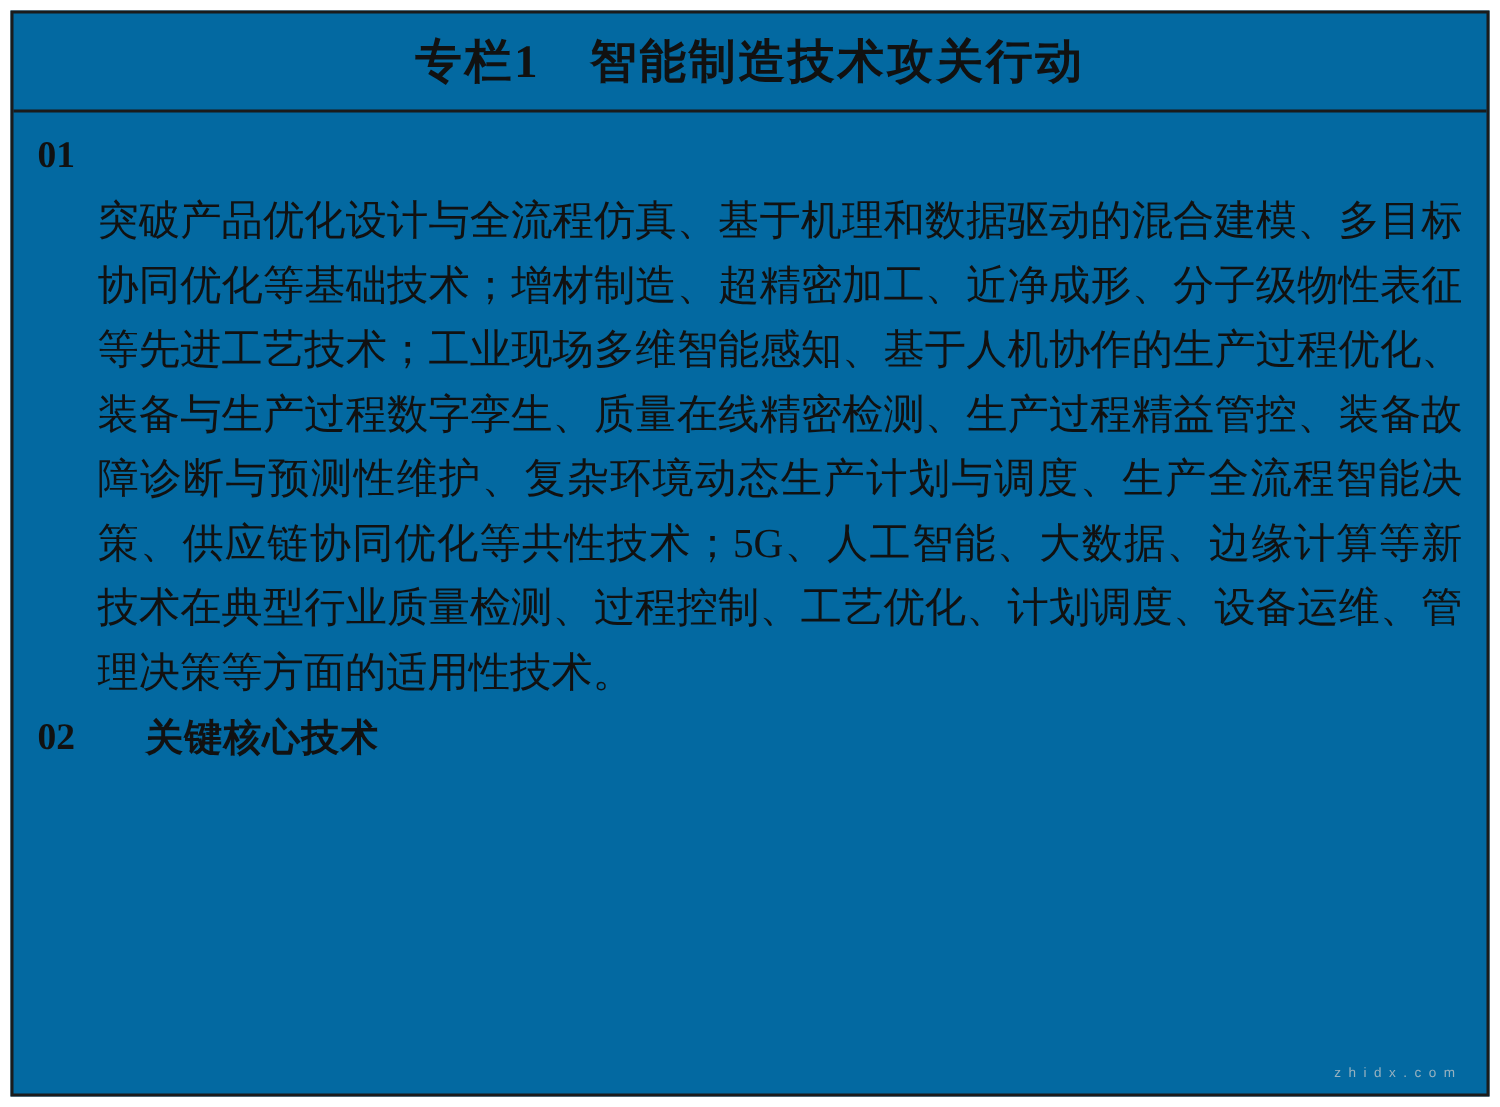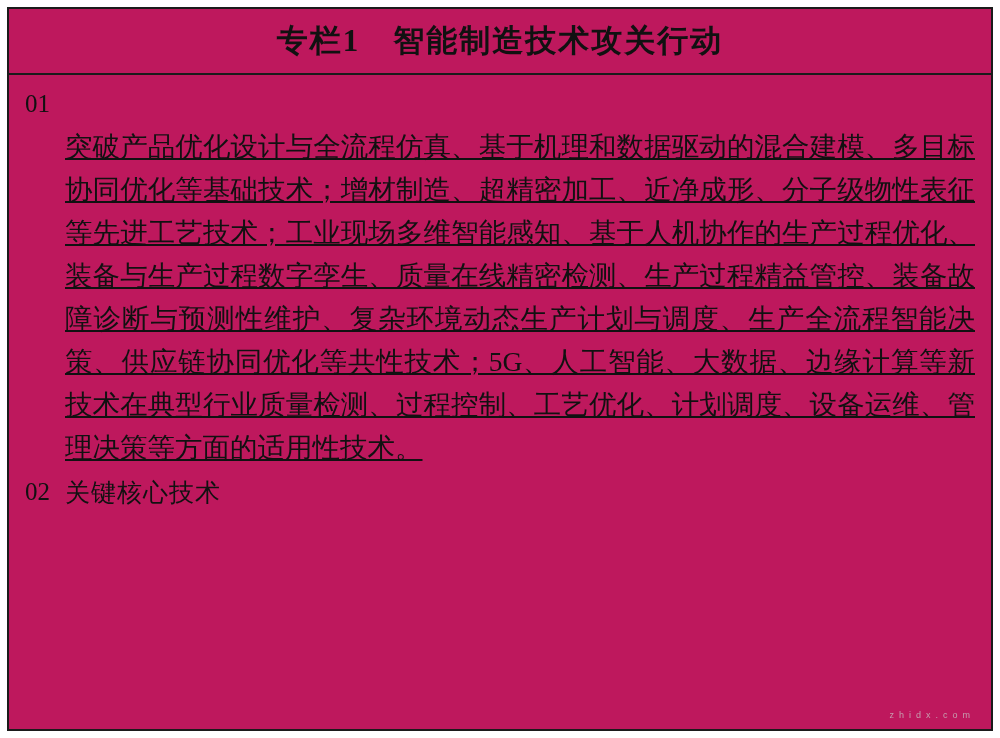--- a/index.html
+++ b/index.html
@@ -8,64 +8,64 @@
     background: #ffffff;
     font-family: "Liberation Serif", serif;
     color: #111111;
     overflow: hidden;
   }
   .frame {
     position: absolute;
     left: 7px; top: 7px;
     width: 986px; height: 724px;
     border: 2px solid #1b1b1b;
-    background: #be185d;
+    background: #0369a1;
   }
   .title-row {
     height: 66px;
     border-bottom: 2px solid #1b1b1b;
     display: flex;
     align-items: center;
     justify-content: center;
   }
   .panel-title {
     font-size: 31px;
     font-weight: bold;
     letter-spacing: 2px;
     white-space: pre;
   }
   .content {
     padding: 6px 18px 0 8px;
   }
   .section-heading {
     display: flex;
     align-items: flex-start;
-    font-weight: normal;
+    font-weight: bold;
     line-height: 42px;
     margin-top: 2px;
+    gap: 32px;
   }
   .section-number {
     width: 48px;
     padding-left: 8px;
     font-size: 25px;
     font-family: "Liberation Serif", serif;
   }
   .section-heading-label {
     font-size: 25px;
     font-family: "Liberation Sans", sans-serif;
     letter-spacing: 1px;
   }
   .section-body {
     margin-left: 48px;
     width: 910px;
     font-size: 27.5px;
     line-height: 43px;
     text-align: justify;
     text-justify: inter-ideograph;
-    text-decoration: underline;
   }
   .watermark {
     position: absolute;
     right: 16px;
     bottom: 8px;
     text-align: center;
     color: #c9c9c9;
     opacity: 0.75;
     pointer-events: none;
   }

